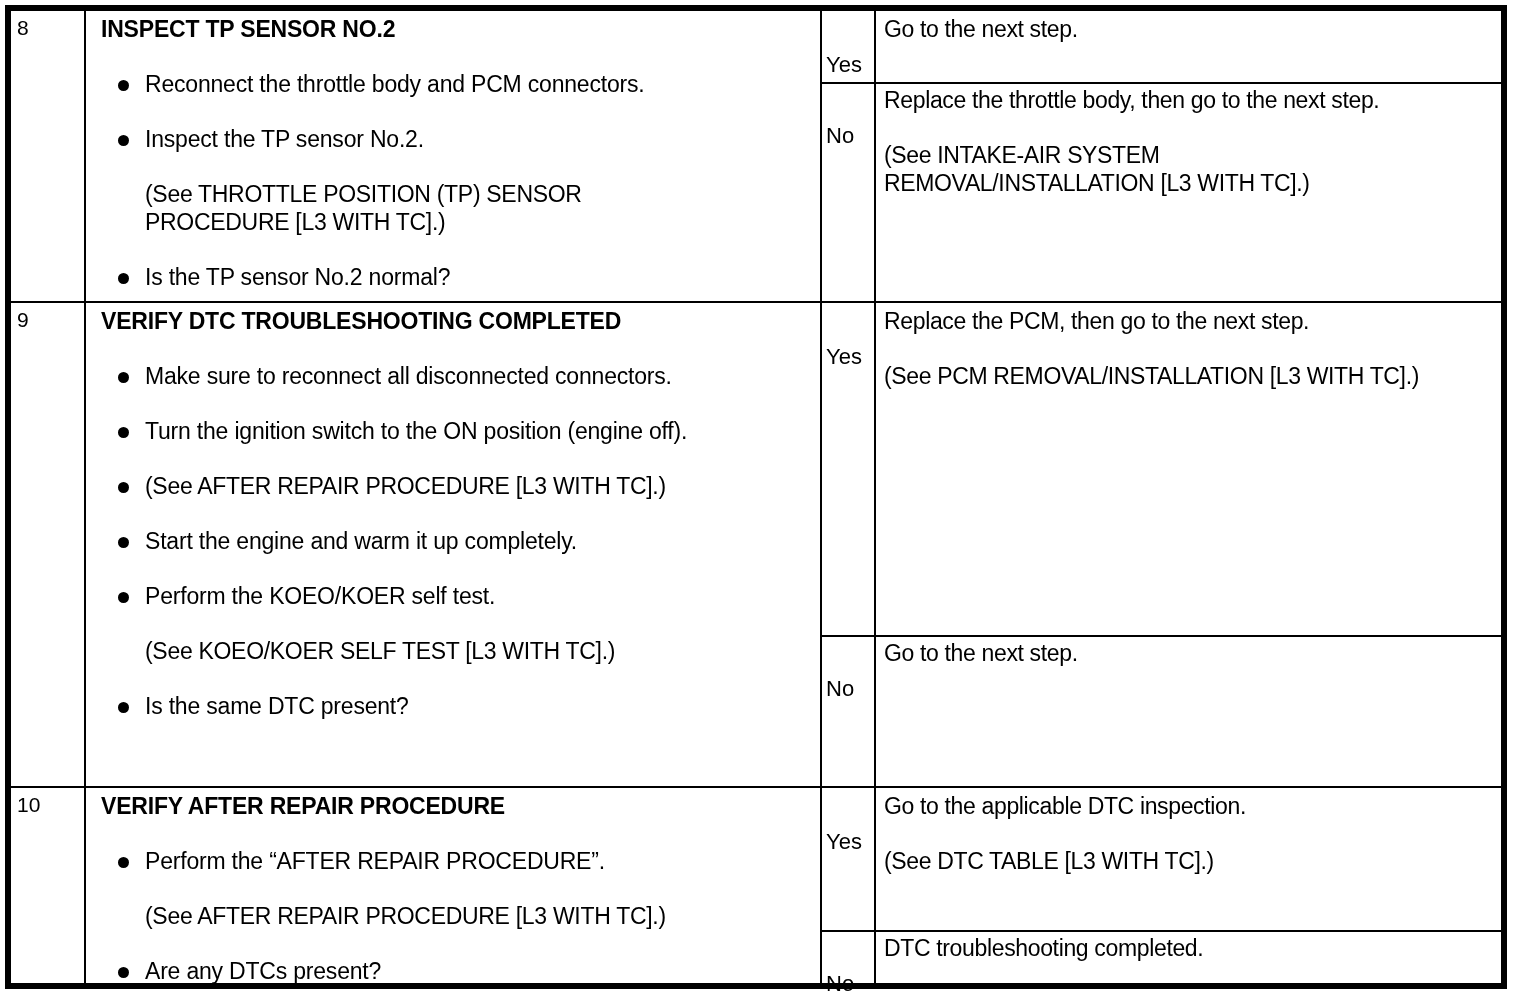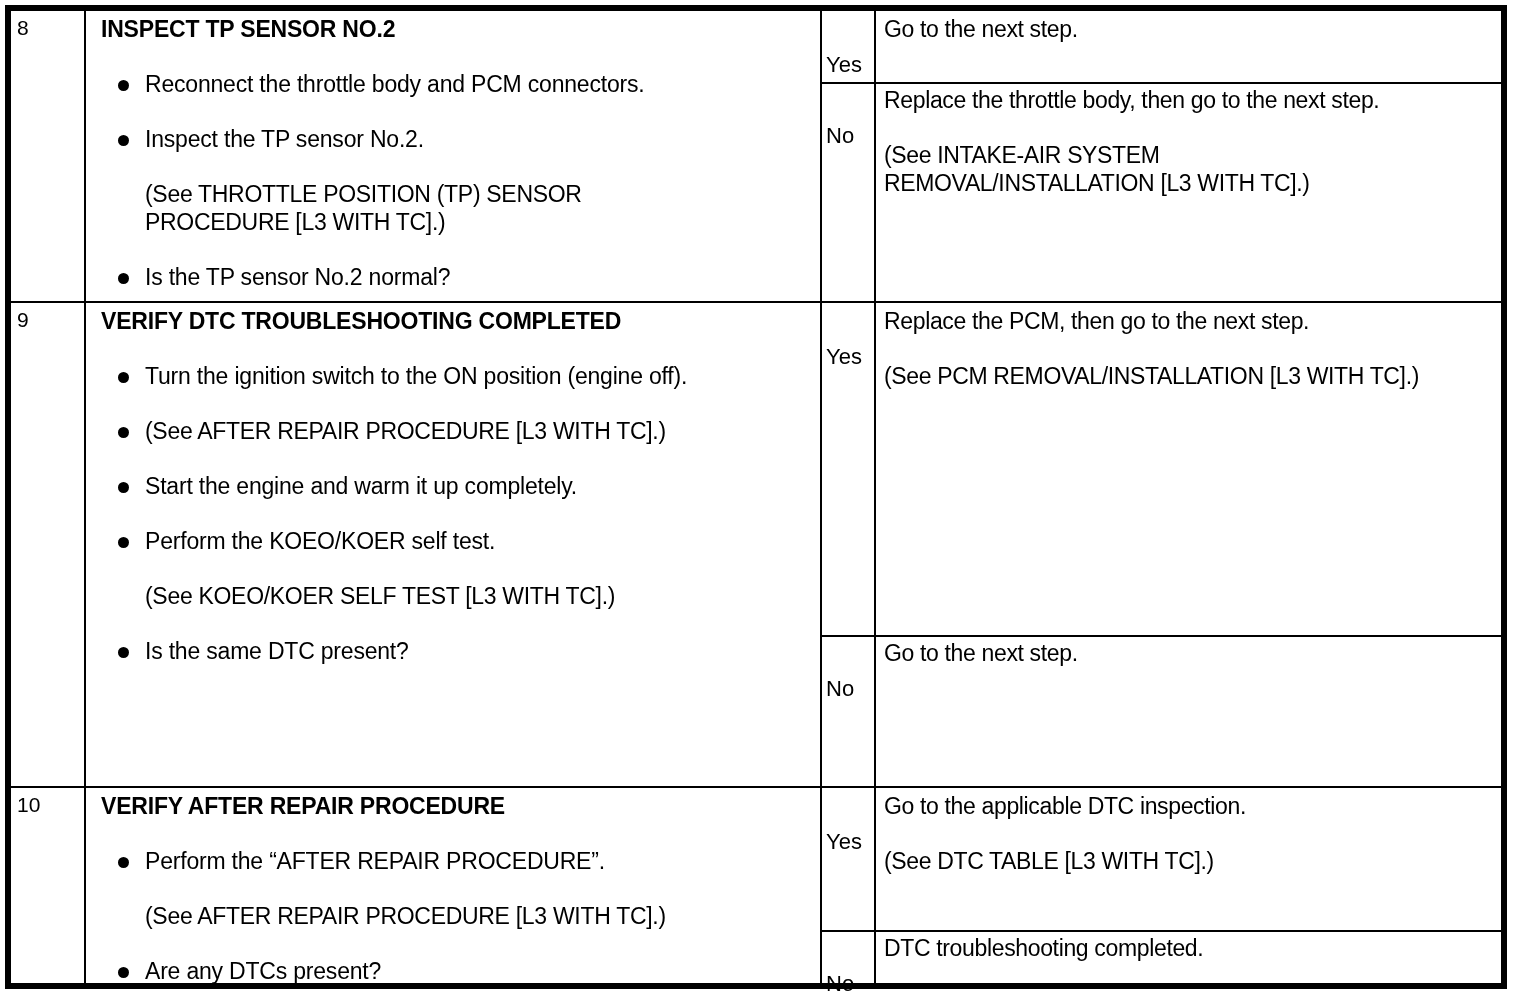--- a/index.html
+++ b/index.html
@@ -199,20 +199,24 @@
     <span class="rline cont">REMOVAL/INSTALLATION [L3 WITH TC].)</span>
   </div>
 
   <div class="cell step-num" style="top:292px;height:483px;">9</div>
 
   <div class="cell action" style="top:292px;height:483px;">
     <div class="hdr">VERIFY DTC TROUBLESHOOTING COMPLETED</div>
     <ul class="blist">
       <li>
         <span class="bullet"></span>
+        <span class="btext">Make sure to reconnect all disconnected connectors.</span>
+      </li>
+      <li>
+        <span class="bullet"></span>
         <span class="btext">Turn the ignition switch to the ON position (engine off).</span>
       </li>
       <li>
         <span class="bullet"></span>
         <span class="note">
           <span class="nl">(See AFTER REPAIR PROCEDURE [L3 WITH TC].)</span>
         </span>
       </li>
       <li>
         <span class="bullet"></span>

